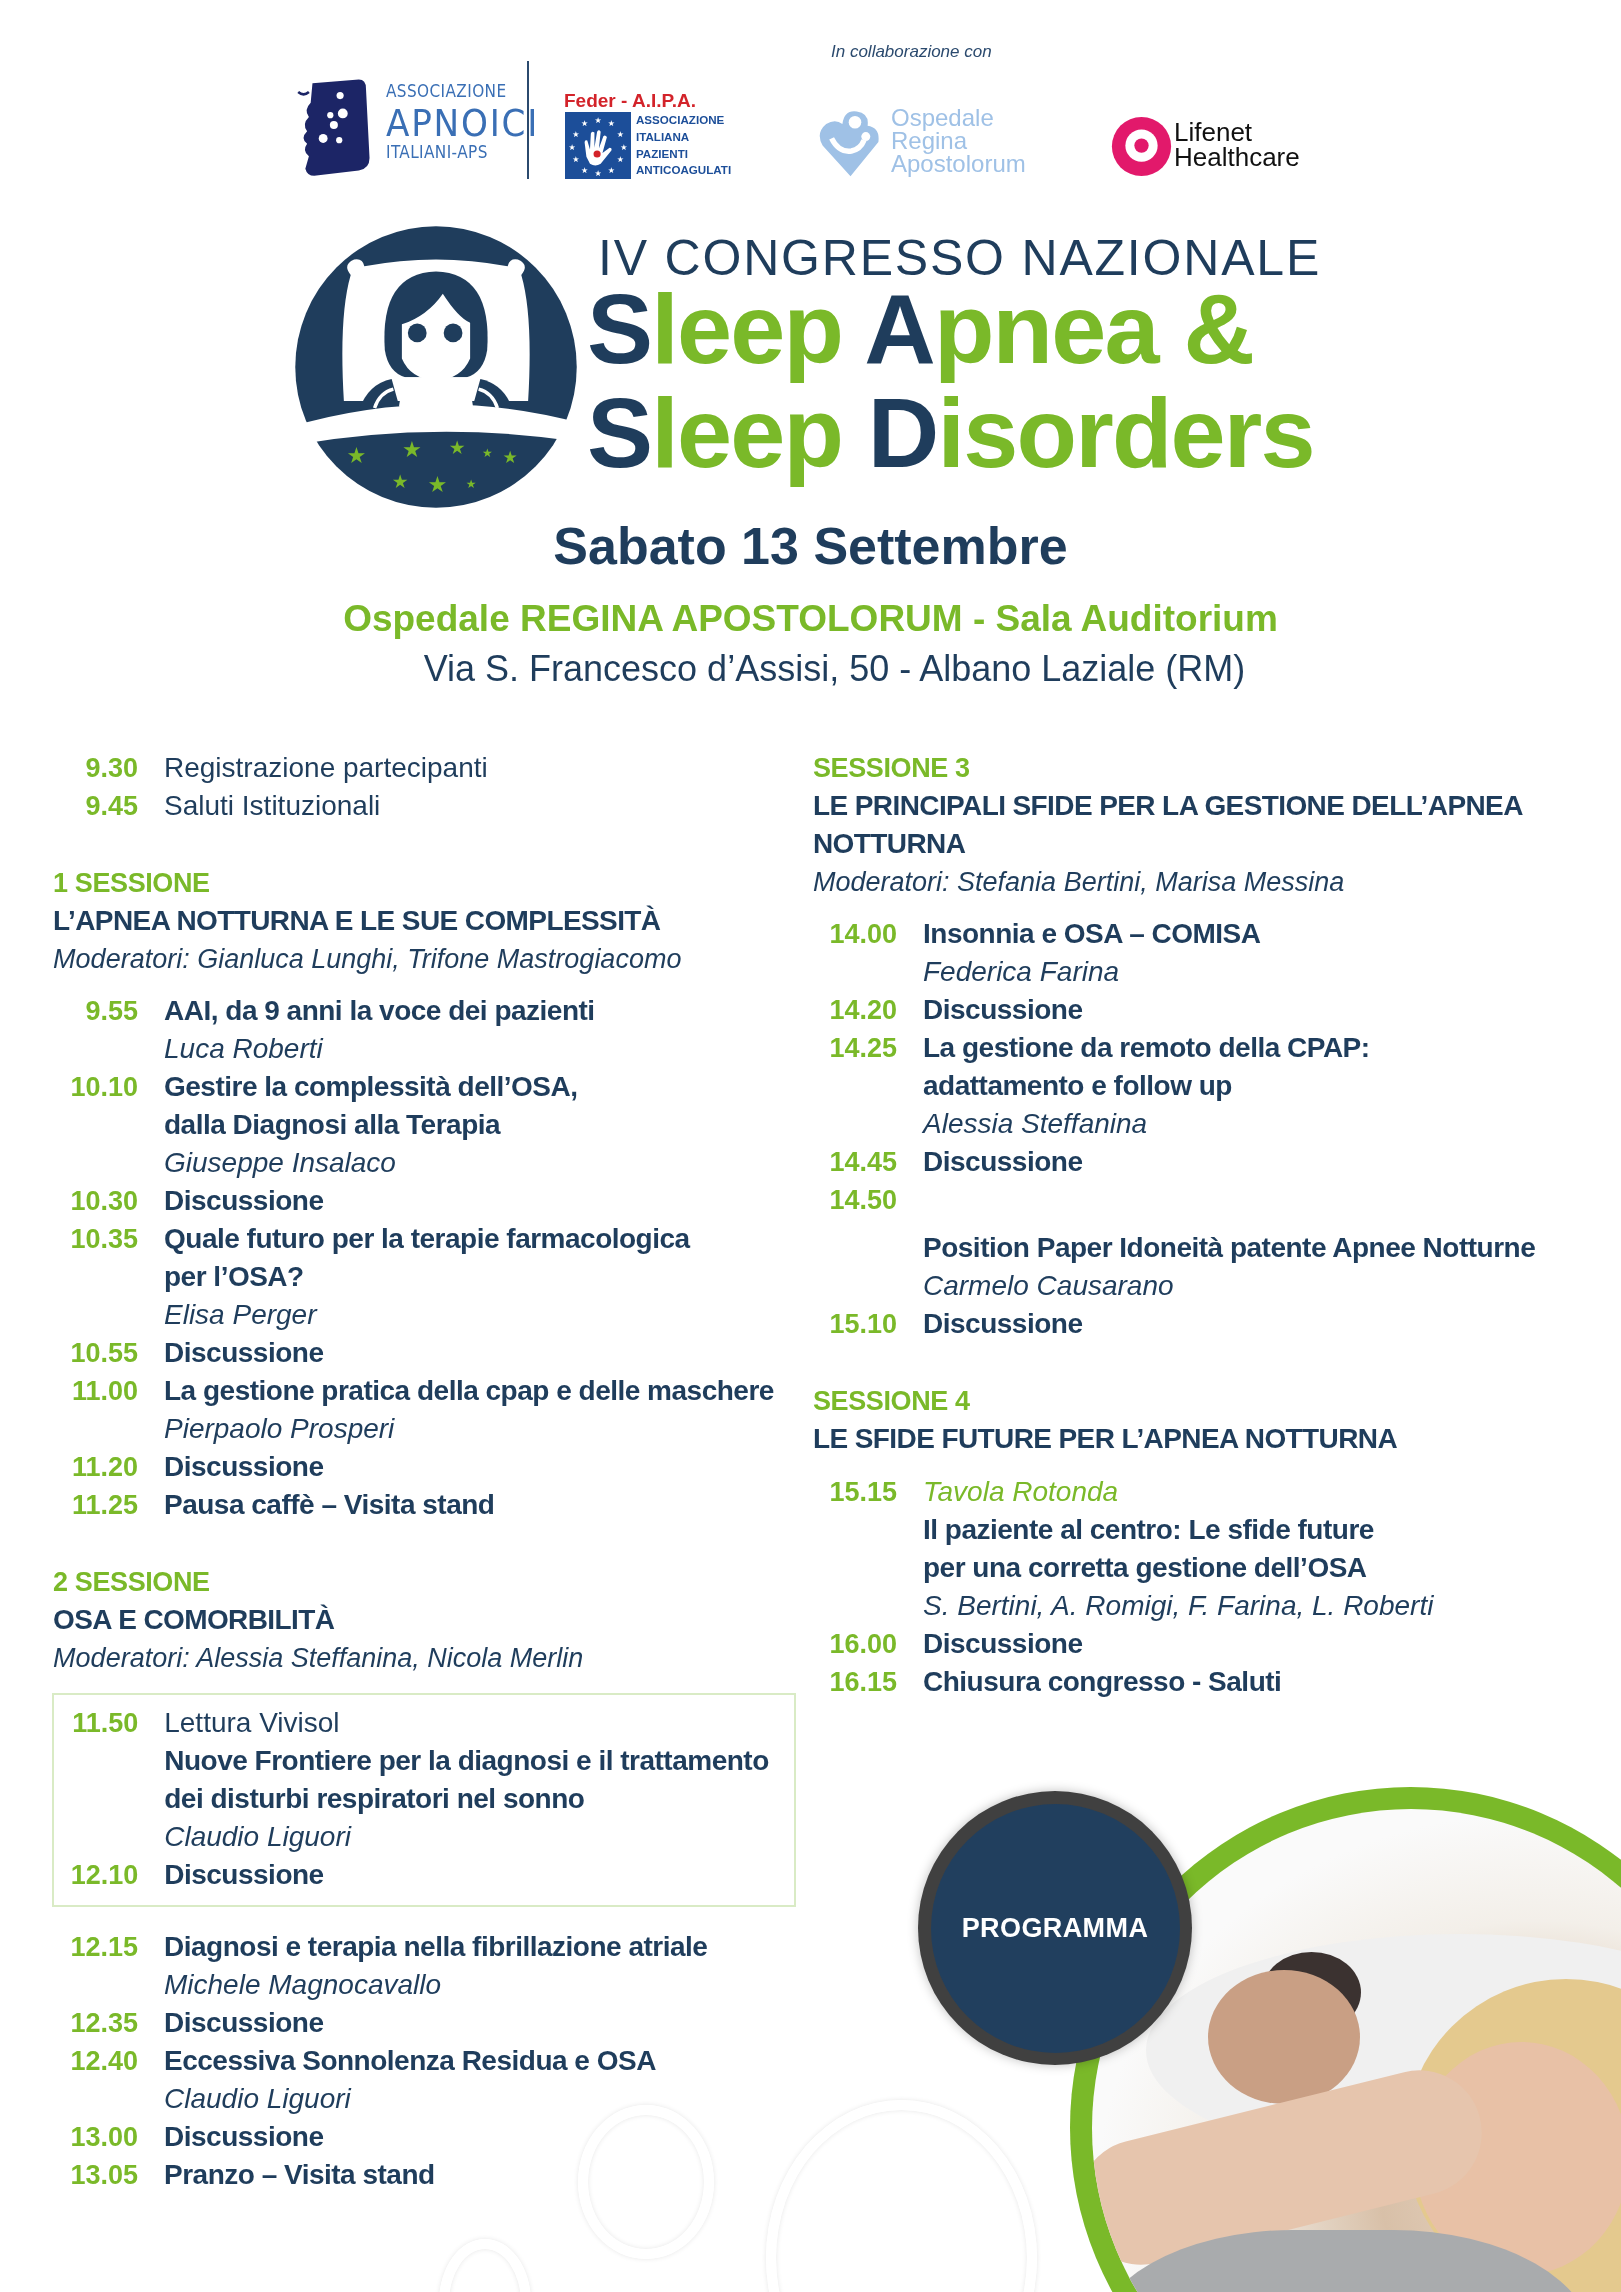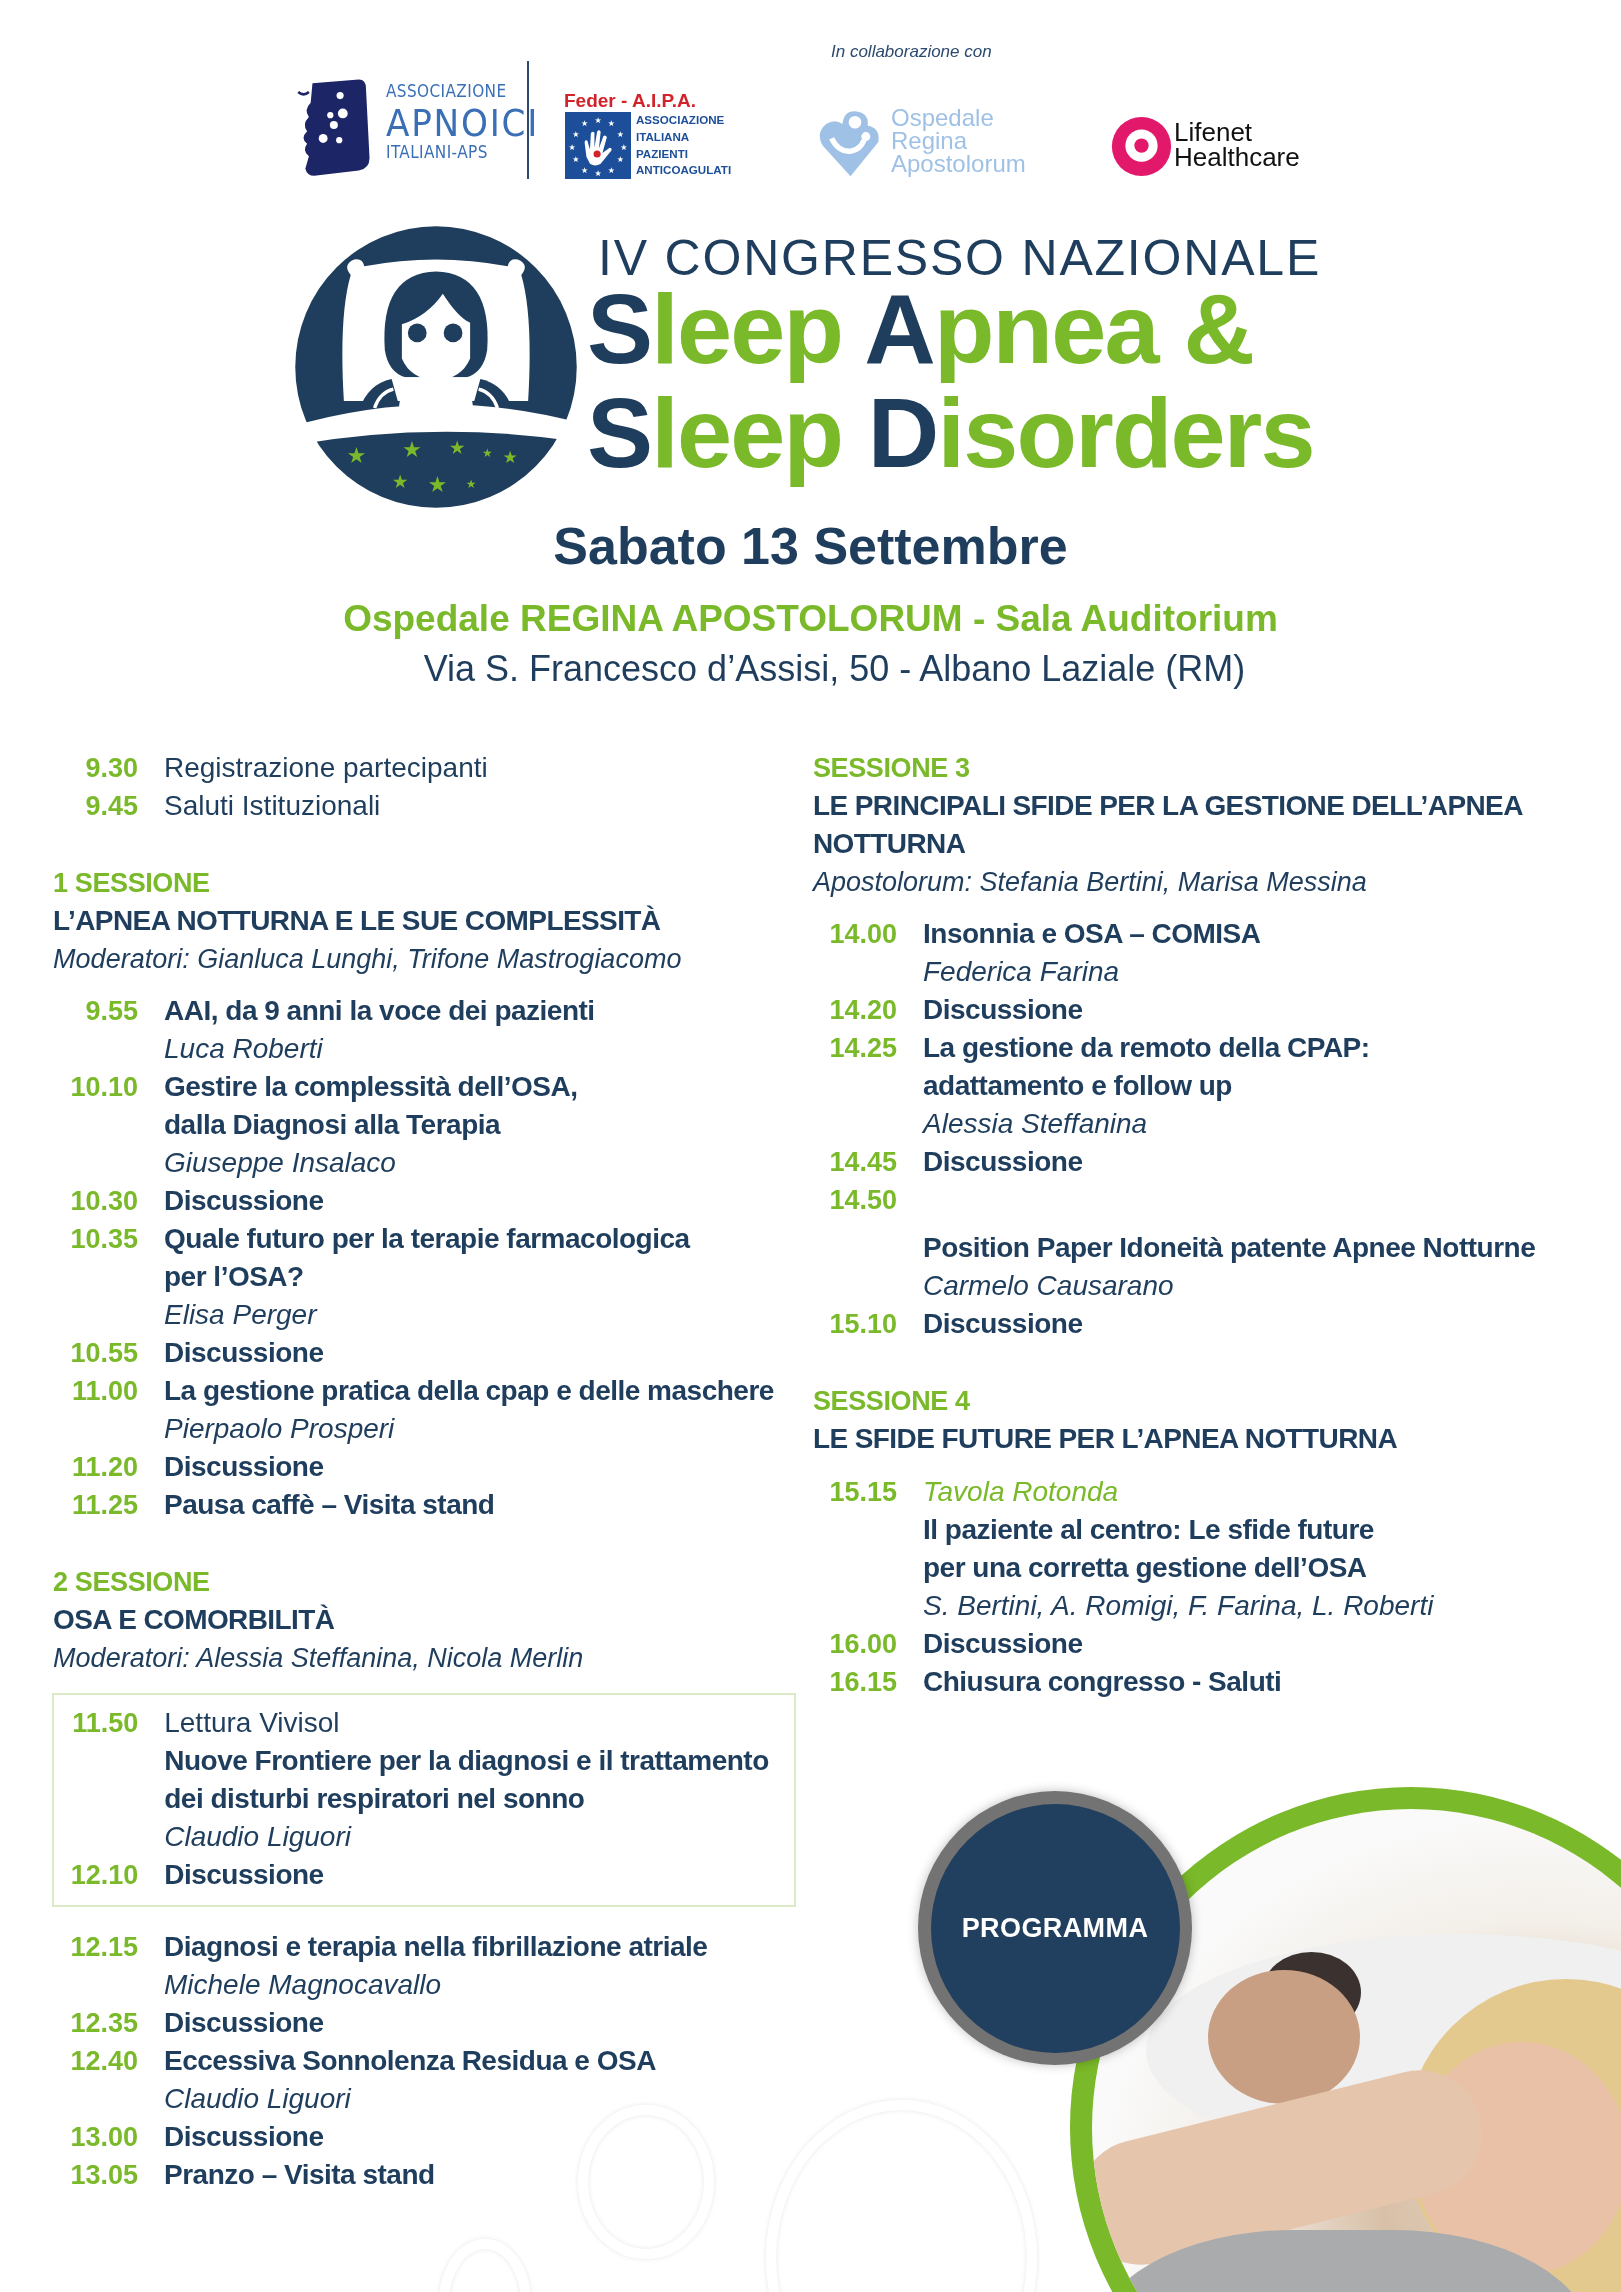--- a/index.html
+++ b/index.html
@@ -64,21 +64,21 @@
   .photo { position:absolute; left:21.5px; top:21.5px; right:21.5px; bottom:21.5px; border-radius:50%; overflow:hidden;
            background:radial-gradient(ellipse at 70% 60%, #e9d6c4 0%, #d8c0a8 25%, #f3efe9 50%, #fafafa 70%); }
   .photo .pillow { position:absolute; left:54px; top:125px; width:627px; height:233px; border-radius:50%; background:#f0f0f0; }
   .photo .man-head { position:absolute; left:116px; top:161px; width:152px; height:134px; border-radius:50%; background:#c99f84; }
   .photo .man-hair { position:absolute; left:170px; top:143px; width:99px; height:81px; border-radius:50%; background:#3b3230; }
   .photo .woman-hair { position:absolute; left:313px; top:170px; width:322px; height:322px; border-radius:50%; background:#e4c98e; }
   .photo .woman-face { position:absolute; left:322px; top:233px; width:215px; height:233px; border-radius:50%; background:#e8c1a6; }
   .photo .shirt { position:absolute; left:0; top:421px; width:502px; height:287px; background:#a9abad; border-radius:40% 40% 0 0; }
   .photo .arm { position:absolute; left:-18px; top:296px; width:412px; height:125px; border-radius:63px; background:#e6c5ad; transform:rotate(-14deg); }
 
-  .prog-circle { left:918px; top:1791px; width:274px; height:274px; border-radius:50%; background:#737373;
+  .prog-circle { left:918px; top:1791px; width:274px; height:274px; border-radius:50%; background:#404040;
                  box-shadow:0 0 10.7px rgba(0,0,0,0.25); }
   .prog-inner { position:absolute; left:12.5px; top:12.5px; width:249px; height:249px; border-radius:50%; background:#213f5e;
                 display:flex; align-items:center; justify-content:center; color:#fff; font-weight:bold; font-size:27px; letter-spacing:0.4px; }
 </style>
 </head>
 <body>
 
 <div class="abs logo-aai">
   <svg width="90" height="107" viewBox="0 0 100 120">
     <path d="M2 18 q6 5 12 0" stroke="#1c2566" stroke-width="3" fill="none"></path>
@@ -331,21 +331,21 @@
         <div class="ttl">Pranzo – Visita stand</div>
       </div>
   </div>
 </div>
 
 <div class="col col-right">
   <div>
     <div class="sess-num">SESSIONE 3</div>
     <div class="sess-title">LE PRINCIPALI SFIDE PER LA GESTIONE DELL’APNEA</div>
     <div class="sess-title">NOTTURNA</div>
-    <div class="sess-mod">Apostolorum: Stefania Bertini, Marisa Messina</div>
+    <div class="sess-mod">Moderatori: Stefania Bertini, Marisa Messina</div>
   </div>
 
   <div class="row">
     <div class="time">14.00</div>
     <div class="body">
       <div class="ttl">Insonnia e OSA – COMISA</div>
       <div class="spk">Federica Farina</div>
     </div>
   </div>
   <div class="row">

